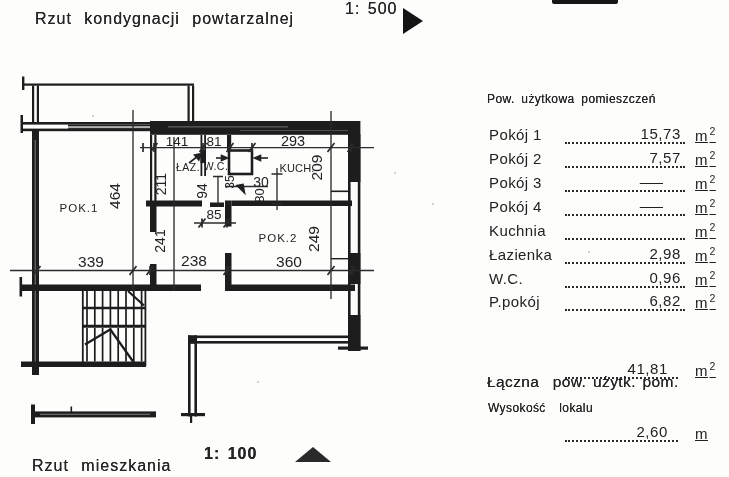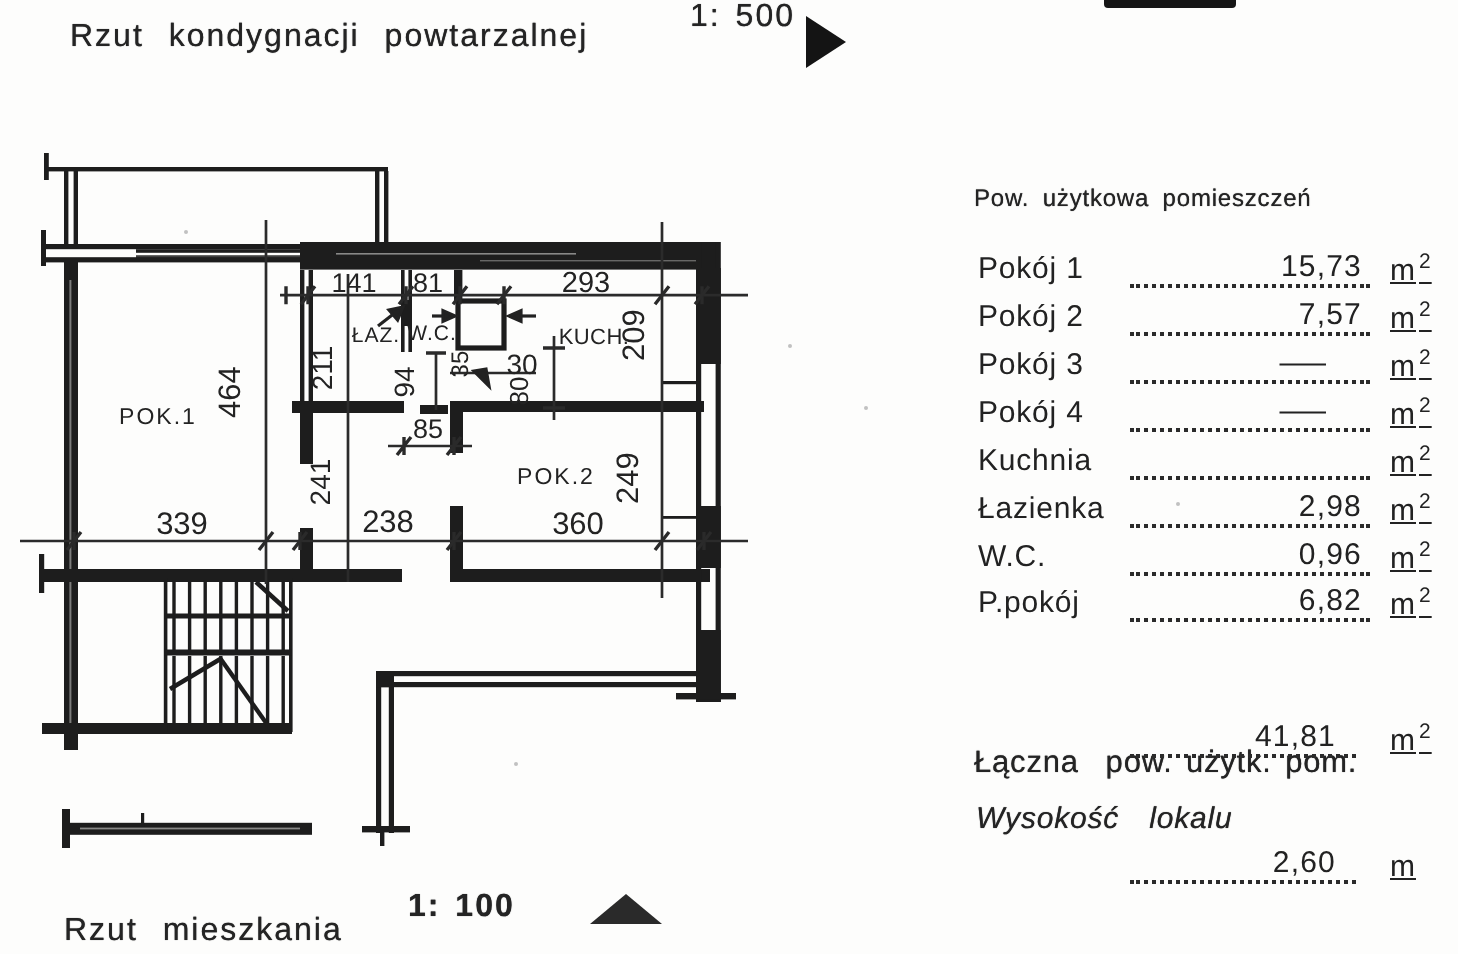--- a/index.html
+++ b/index.html
@@ -25,21 +25,21 @@
   .trow{position:absolute;left:489px;width:236px;height:18px;font-size:15px;}
   .trow .lbl{position:absolute;left:0;top:0;letter-spacing:.4px;}
   .trow .dots{position:absolute;left:76px;width:120px;top:0;height:16px;border-bottom:2px dotted #2b2b2b;}
   .trow .val{position:absolute;left:76px;width:116px;top:-1px;text-align:right;letter-spacing:.6px;}
   .trow .unit{position:absolute;left:206px;top:-1px;letter-spacing:.5px;text-decoration:underline;}
   .trow.dash .val{width:99px;transform:scaleX(1.55);transform-origin:right center;}
   .trow.narrow .dots{width:113px;}
   .trow.narrow .val{width:103px;}
   .unit sup{font-size:10.5px;vertical-align:6px;margin-left:1.5px;}
   .sum-lbl{left:487px;top:337px;font-size:15.5px;letter-spacing:.4px;word-spacing:2px;margin-top:36px;}
-  .hgt-lbl{left:488px;top:401px;font-size:15px;letter-spacing:.4px;word-spacing:3px;font-style:italic;}
+  .hgt-lbl{left:488px;top:401px;font-size:12px;letter-spacing:.4px;word-spacing:3px;}
   .plan{position:absolute;left:0;top:0;filter:blur(.28px);}
   .speck{position:absolute;width:2px;height:2px;background:#9a9a9a;border-radius:50%;opacity:.6;}
 </style>
 </head>
 <body>
 
 <div class="page">
 
   <span class="txt caption hdr-title">Rzut kondygnacji powtarzalnej</span>
   <span class="txt caption hdr-scale">1: 500</span>

